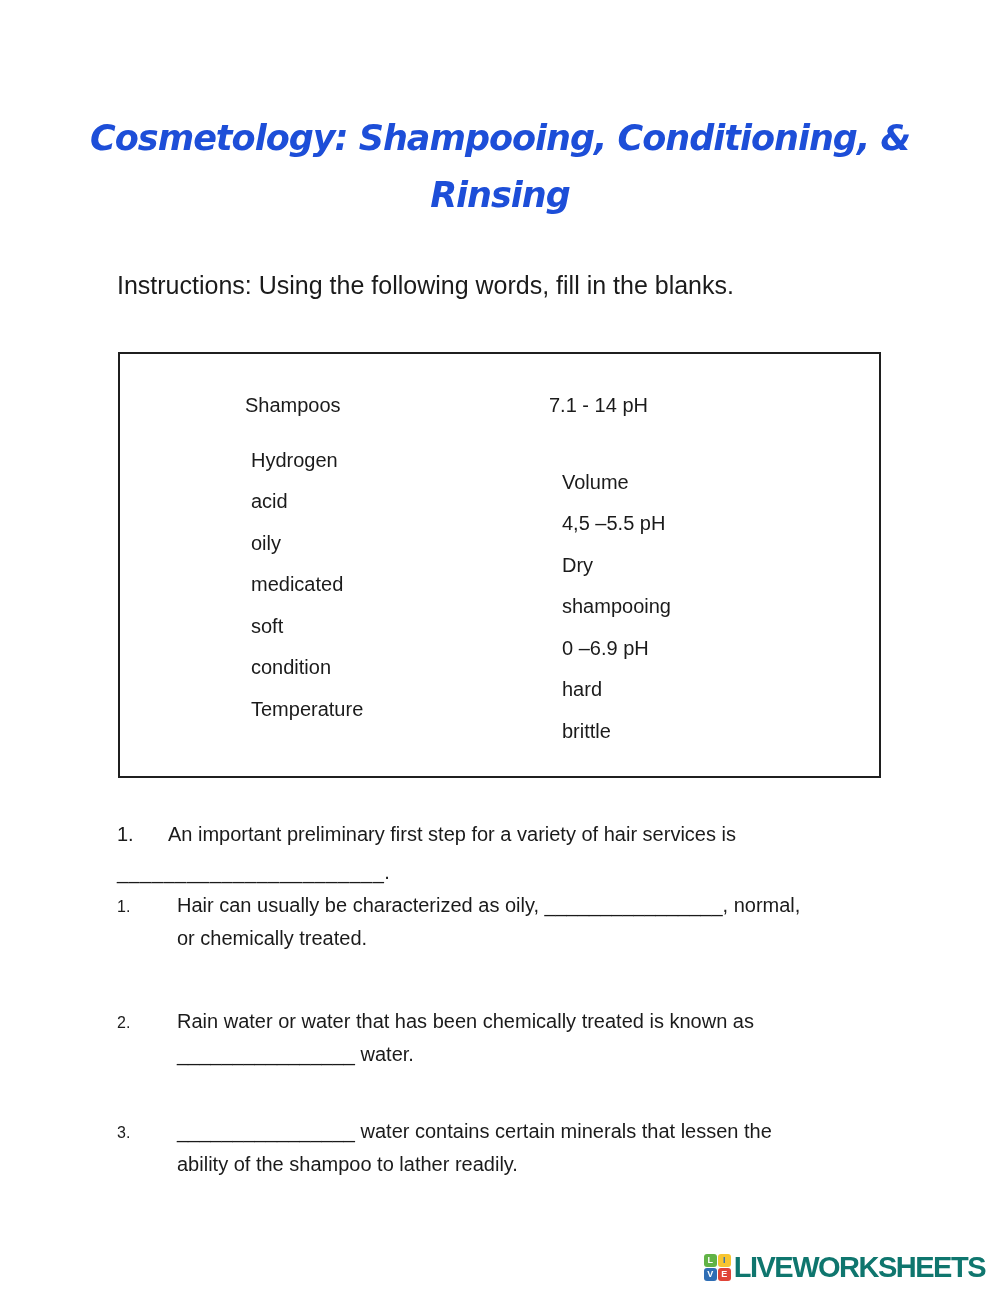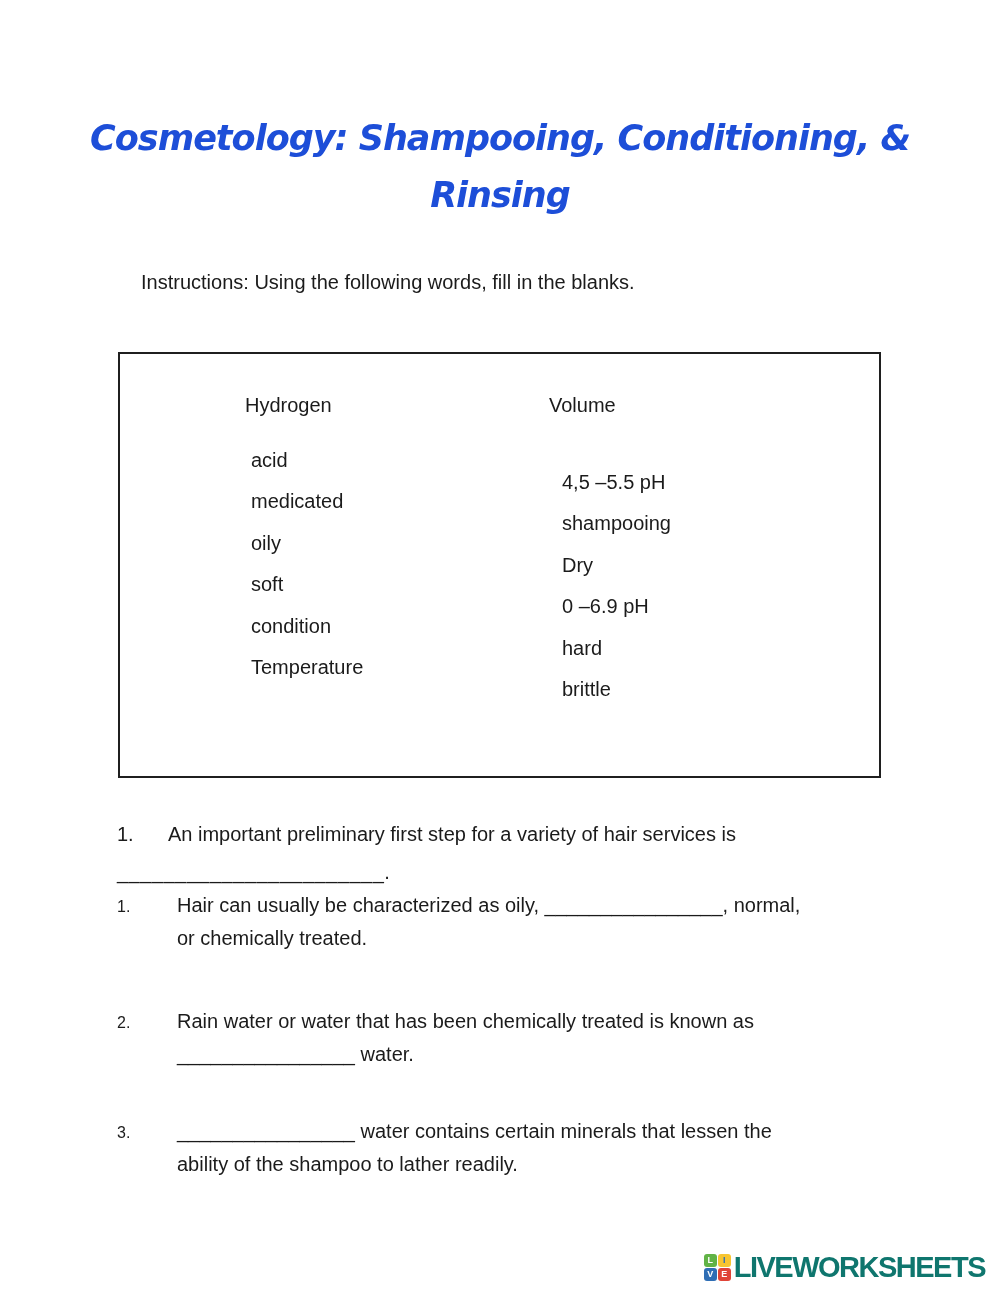--- a/index.html
+++ b/index.html
@@ -25,22 +25,21 @@
     line-height: 57px;
     letter-spacing: -1px;
     white-space: pre-line;
     color: #1d4ed8;
   }
 
   
   .instructions {
     position: absolute;
     left: 117px; top: 271px;
-    font-size: 20px;
-    margin-left: 24px;
+    font-size: 25px;
   }
 
   
   .wordbank {
     position: absolute;
     left: 118px; top: 352px;
     width: 759px; height: 422px;
     border: 2px solid #1f1f1f;
     background: #fff;
   }
@@ -118,34 +117,38 @@
 <div>
 
   <div class="title">Cosmetology: Shampooing, Conditioning, &amp;
 Rinsing</div>
 
   <div class="instructions">Instructions: Using the following words, fill in the blanks.</div>
 
   <div class="wordbank">
     <div class="wb-rows">
       <div class="wb-row">
+        <span class="wb-left">Shampoos</span>
+        <span class="wb-right">7.1 - 14 pH</span>
+      </div>
+      <div class="wb-row">
         <span class="wb-left">Hydrogen</span>
         <span class="wb-right">Volume</span>
       </div>
       <div class="wb-row">
         <span class="wb-left">acid</span>
         <span class="wb-right">4,5 –5.5 pH</span>
       </div>
       <div class="wb-row">
+        <span class="wb-left">oily</span>
+        <span class="wb-right">Dry</span>
+      </div>
+      <div class="wb-row">
         <span class="wb-left">medicated</span>
         <span class="wb-right">shampooing</span>
-      </div>
-      <div class="wb-row">
-        <span class="wb-left">oily</span>
-        <span class="wb-right">Dry</span>
       </div>
       <div class="wb-row">
         <span class="wb-left">soft</span>
         <span class="wb-right">0 –6.9 pH</span>
       </div>
       <div class="wb-row">
         <span class="wb-left">condition</span>
         <span class="wb-right">hard</span>
       </div>
       <div class="wb-row">

